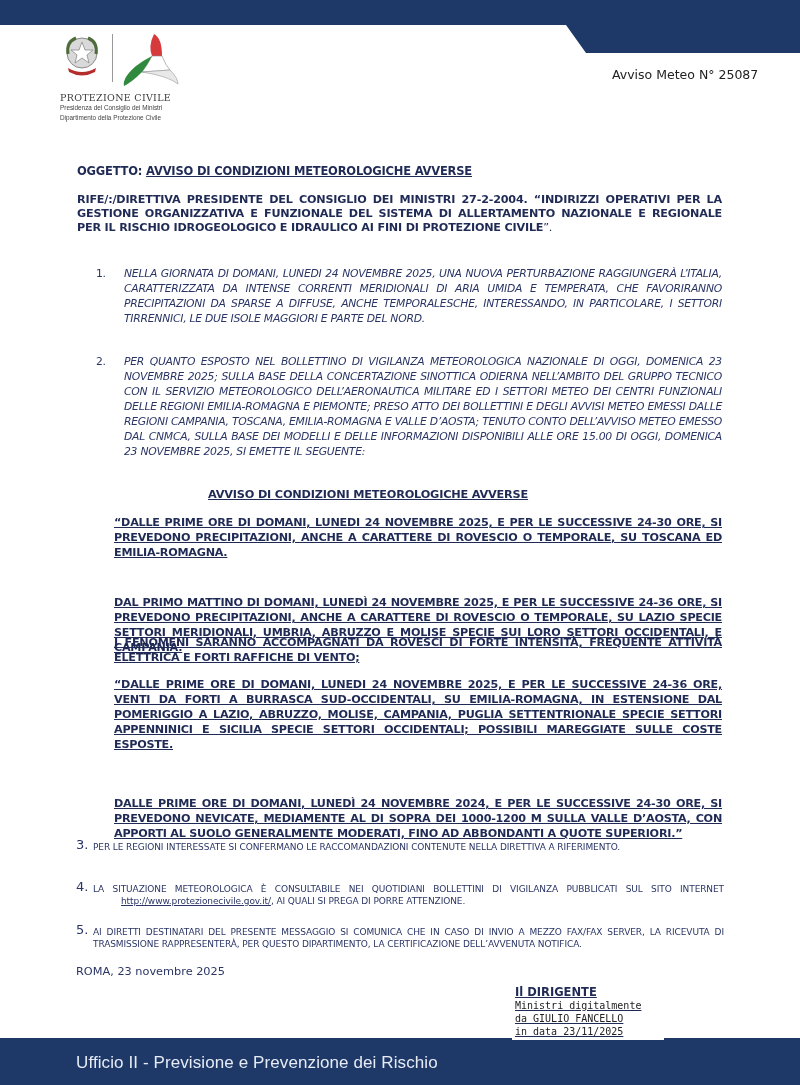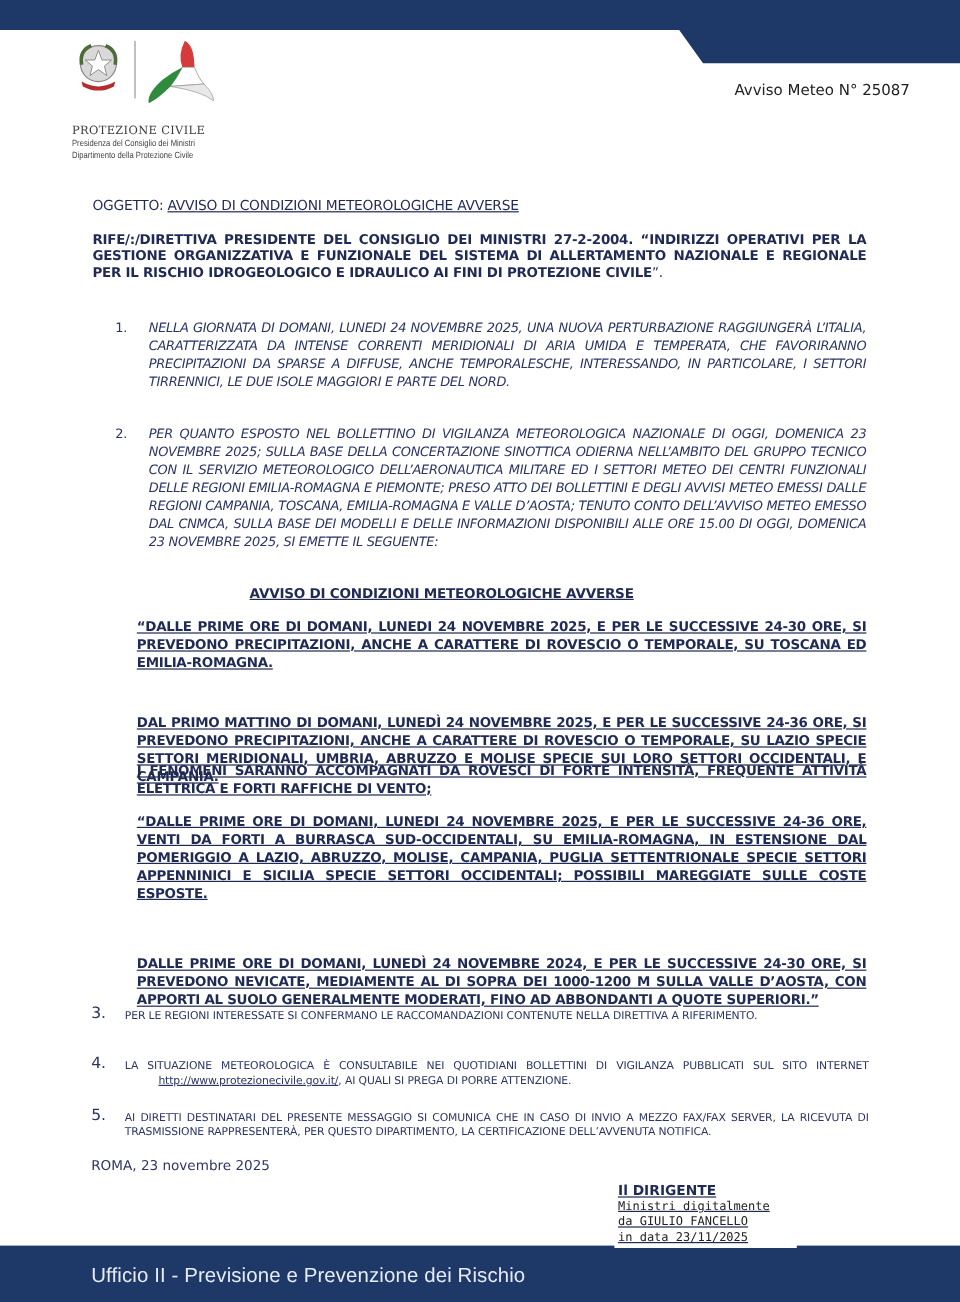--- a/index.html
+++ b/index.html
@@ -4,45 +4,45 @@
 <style>
   * { box-sizing: border-box; margin: 0; padding: 0; }
   html, body { width: 800px; height: 1085px; background: #ffffff; overflow: hidden; }
   body { position: relative; font-family: "DejaVu Sans", sans-serif; color: #1f2a55; }
 
   .top-band { position: absolute; left: 0; top: 0; width: 800px; height: 53px; }
   .top-band svg { display: block; }
 
   .logo { position: absolute; left: 60px; top: 32px; width: 125px; }
   .logo-graphics { position: relative; height: 58px; }
-  .logo-title { font-family: "DejaVu Serif", serif; font-size: 9.5px; color: #3b3b3b; letter-spacing: 0.3px; margin-top: 14px; }
+  .logo-title { font-family: "DejaVu Serif", serif; font-size: 9.5px; color: #3b3b3b; letter-spacing: 0.3px; margin-top: 2px; }
   .logo-sub { font-family: "Liberation Sans", sans-serif; font-size: 7.5px; color: #444; line-height: 9.5px; transform: scaleX(0.85); transform-origin: left; white-space: nowrap; }
 
   .avviso-num { position: absolute; left: 612px; top: 67px; font-family: "DejaVu Sans", sans-serif; font-size: 12.5px; color: #222; }
 
-  .oggetto { position: absolute; left: 77px; top: 164px; font-size: 11.5px; font-weight: normal; color: #1f2a55; letter-spacing: -0.2px; }
+  .oggetto { position: absolute; left: 77px; top: 164px; font-size: 11.5px; font-weight: bold; color: #1f2a55; letter-spacing: -0.2px; }
   .oggetto .u { text-decoration: underline; }
 
   .rife { position: absolute; left: 77px; top: 193px; width: 645px; font-size: 11.2px; font-weight: bold; line-height: 14px; text-align: justify; color: #1f2a55; letter-spacing: -0.2px; }
 
   .item { position: absolute; font-family: "DejaVu Sans", sans-serif; color: #2a3565; }
   .item .num { position: absolute; left: 0; top: 0; }
   .item .txt { text-align: justify; }
 
   .item-big { left: 96px; width: 626px; font-size: 10.8px; line-height: 15px; letter-spacing: -0.25px; }
   .item-big .num { left: 0; }
   .item-big .txt { margin-left: 28px; font-style: italic; }
 
   .center-title { position: absolute; left: 208px; top: 488px; font-size: 11.3px; font-weight: bold; text-decoration: underline; color: #1f2a55; letter-spacing: -0.2px; }
 
   .block { position: absolute; left: 114px; width: 608px; font-size: 11.2px; font-weight: bold; line-height: 15px; text-align: justify; color: #1f2a55; letter-spacing: -0.25px; text-decoration: underline; }
 
   .item-small { left: 76px; width: 648px; font-size: 9px; line-height: 11.5px; letter-spacing: -0.1px; color: #2a3565; }
   .item-small .num { font-size: 13px; top: -3px; color: #2a3565; }
-  .item-small .txt { margin-left: 28px; }
+  .item-small .txt { margin-left: 17px; }
   .link { text-decoration: underline; color: #2a3565; padding-left: 28px; }
 
   .roma { position: absolute; left: 76px; top: 965px; font-size: 11.3px; color: #2a3565; }
 
   .signature { position: absolute; left: 515px; top: 985px; width: 150px; text-decoration: underline; }
   .sig-title { font-size: 11.5px; font-weight: bold; color: #1f2a55; }
   .sig-line { font-family: "DejaVu Sans Mono", monospace; font-size: 10px; line-height: 13px; color: #222; }
 
   .footer { position: absolute; left: 0; top: 1038px; width: 800px; height: 47px; background: #1e3968; }
   .footer-text { position: absolute; left: 76px; top: 1053px; font-family: "Liberation Sans", sans-serif; font-size: 17px; color: #e6ebf5; letter-spacing: 0.1px; }

